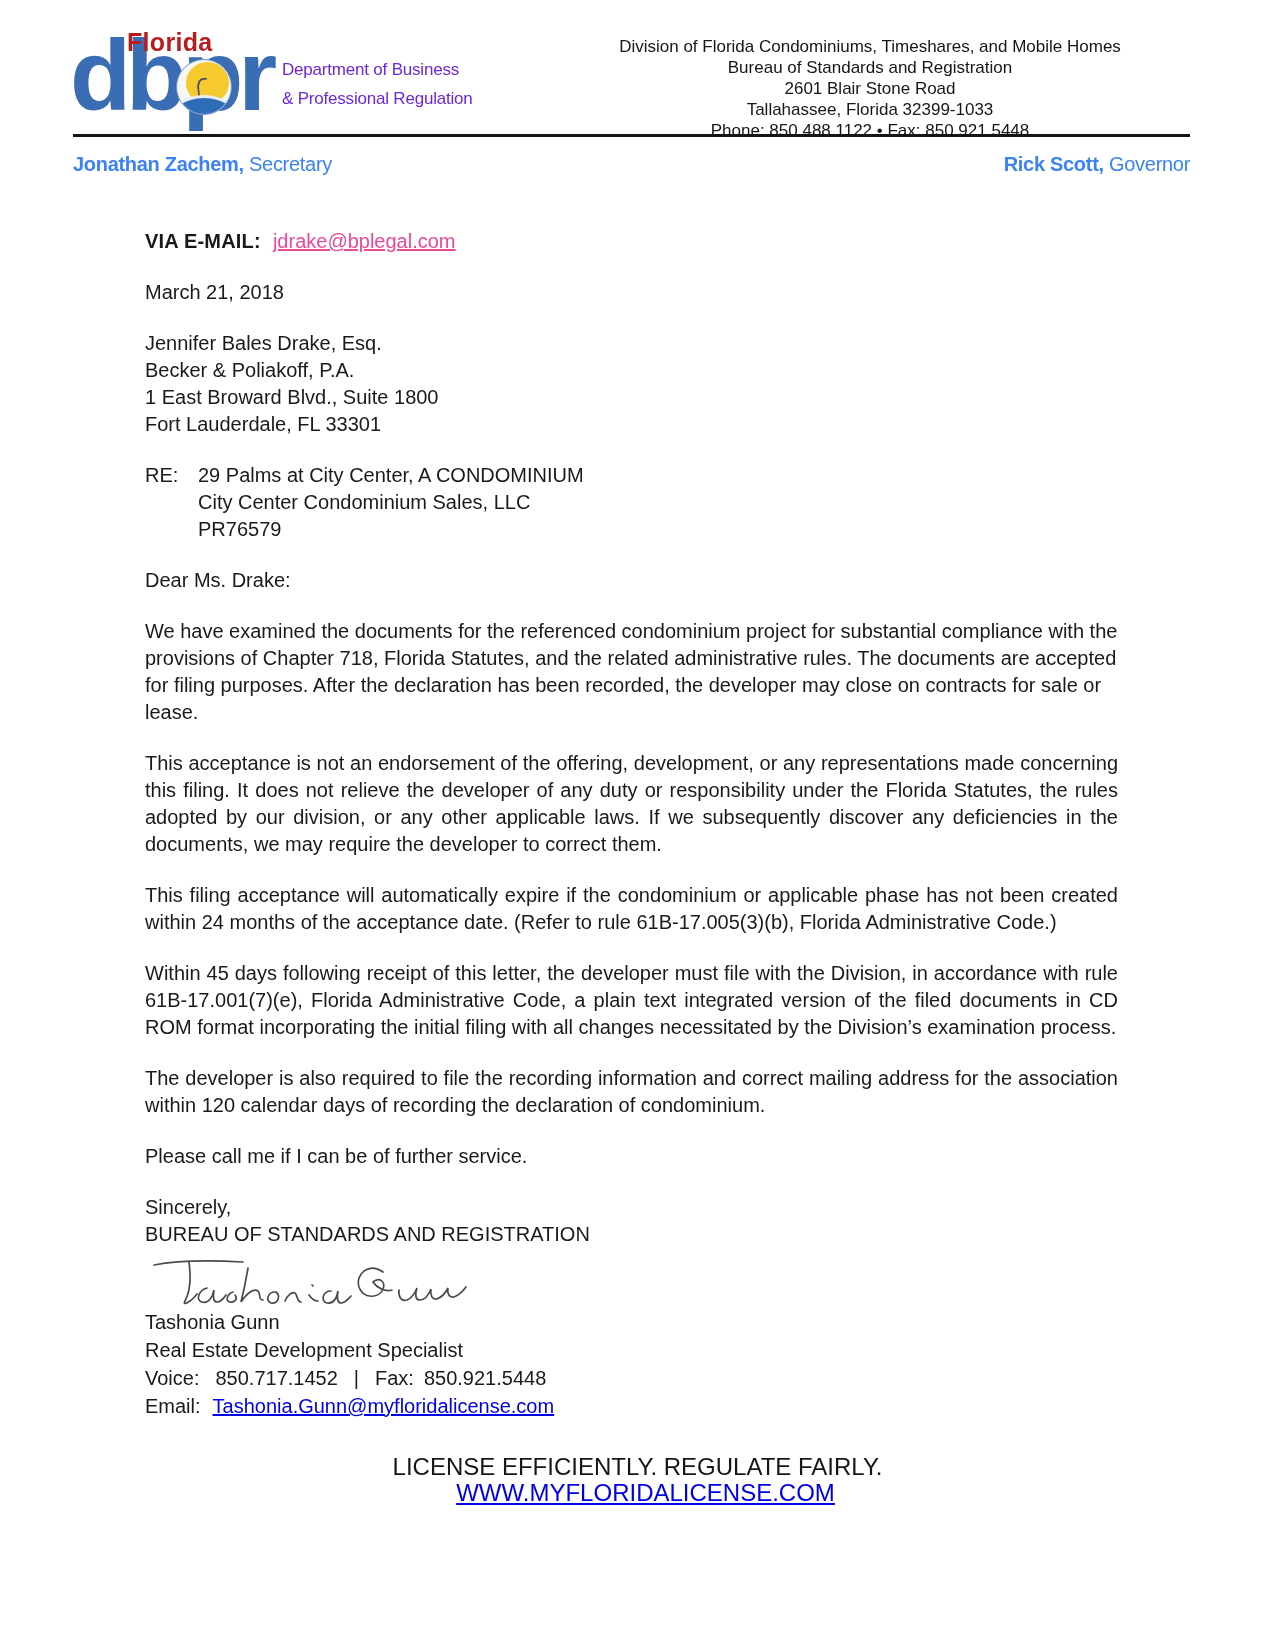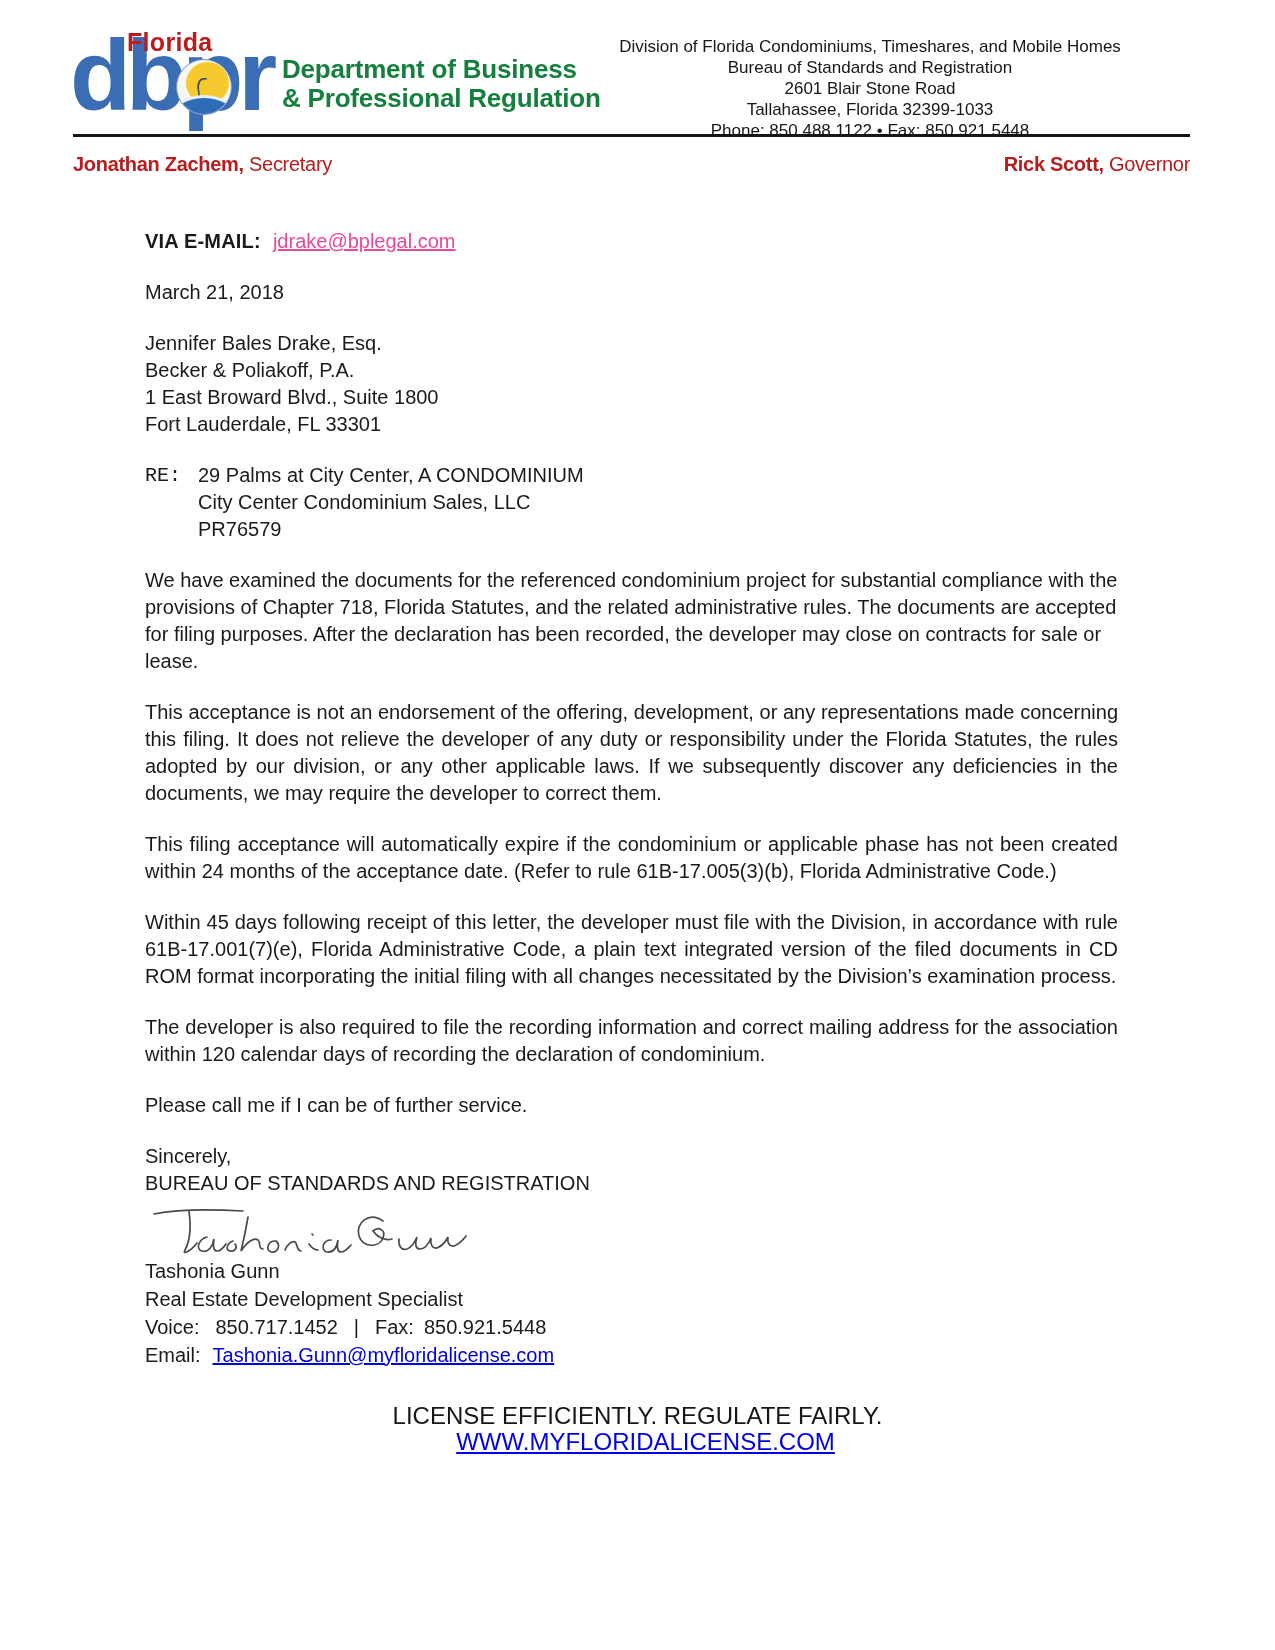--- a/index.html
+++ b/index.html
@@ -32,39 +32,39 @@
     background:#2e6cb5; border-radius:55% 55% 0 0 / 85% 85% 0 0;
     box-shadow:0 -3px 0 0 #e8eef6;
   }
   .globe .palm {
     position:absolute; left:20px; top:18px; width:9px; height:16px;
     border-left:2px solid #4e5357; border-top:2px solid #4e5357;
     border-radius:60% 0 0 0; transform:rotate(-6deg);
   }
   .dept {
     position:absolute; left:209px; top:27px;
-    font-size:26px; line-height:29px; color:#15803d; letter-spacing:-0.2px;font-weight:bold;
+    font-size:17px; line-height:29px; color:#6d28d9; letter-spacing:-0.2px;
   }
   .division { text-align:center; font-size:17px; line-height:21px; padding-top:8px; color:#161616; }
   .rule { border-top:3px solid #151515; margin-top:2px; }
   .officials {
     display:flex; justify-content:space-between;
-    margin-top:16px; font-size:20px; letter-spacing:-0.3px; color:#b91c1c;
+    margin-top:16px; font-size:20px; letter-spacing:-0.3px; color:#3b82f6;
   }
   .officials b { letter-spacing:-0.3px; }
   
   .letter { margin:52px 157px 0 145px; font-size:20px; line-height:27px; }
   .blk { margin-top:24px; }
   .blk:first-child { margin-top:0; }
   .via b { letter-spacing:0.2px; }
   a.plink, a.blink { cursor:pointer; }
   a.plink { color:#ec4899; text-decoration:underline; margin-left:12px; }
   a.blink { color:#0000e6; text-decoration:underline;margin-left:16px; }
   .re { display:flex; }
-  .re-label { width:53px; flex:0 0 53px;font-family:Liberation Mono, monospace; }
+  .re-label { width:53px; flex:0 0 53px; }
   .para-justify { text-align:justify; }
   .sig-svg { display:block; margin:4px 0 0 6px; }
   .signer { line-height:28px; }
   .voice-line .num { margin-left:16px; }
   .voice-line .sep { margin:0 16px; }
   .voice-line .faxnum { margin-left:10px; }
   .email-line a { margin-left:12px; }
   
   .footer { margin-top:34px; text-align:center; font-size:24px; line-height:26px; color:#161616; }
 </style>
@@ -120,20 +120,21 @@
 
     <div class="blk re">
       <div class="re-label">RE:</div>
       <div>
         <div>29 Palms at City Center, A CONDOMINIUM</div>
         <div>City Center Condominium Sales, LLC</div>
         <div>PR76579</div>
       </div>
     </div>
 
+    <div class="blk">Dear Ms. Drake:</div>
 
     <div class="blk">We have examined the documents for the referenced condominium project for substantial compliance with the provisions of Chapter 718, Florida Statutes, and the related administrative rules.  The documents are accepted for filing purposes.  After the declaration has been recorded, the developer may close on contracts for sale or lease.</div>
     <div class="blk para-justify">This acceptance is not an endorsement of the offering, development, or any representations made concerning this filing.  It does not relieve the developer of any duty or responsibility under the Florida Statutes, the rules adopted by our division, or any other applicable laws.  If we subsequently discover any deficiencies in the documents, we may require the developer to correct them.</div>
     <div class="blk para-justify">This filing acceptance will automatically expire if the condominium or applicable phase has not been created within 24 months of the acceptance date.  (Refer to rule 61B-17.005(3)(b), Florida Administrative Code.)</div>
     <div class="blk para-justify">Within 45 days following receipt of this letter, the developer must file with the Division, in accordance with rule 61B-17.001(7)(e), Florida Administrative Code, a plain text integrated version of the filed documents in CD ROM format incorporating the initial filing with all changes necessitated by the Division’s examination process.</div>
     <div class="blk para-justify">The developer is also required to file the recording information and correct mailing address for the association within 120 calendar days of recording the declaration of condominium.</div>
 
     <div class="blk">Please call me if I can be of further service.</div>
 
     <div class="blk">

